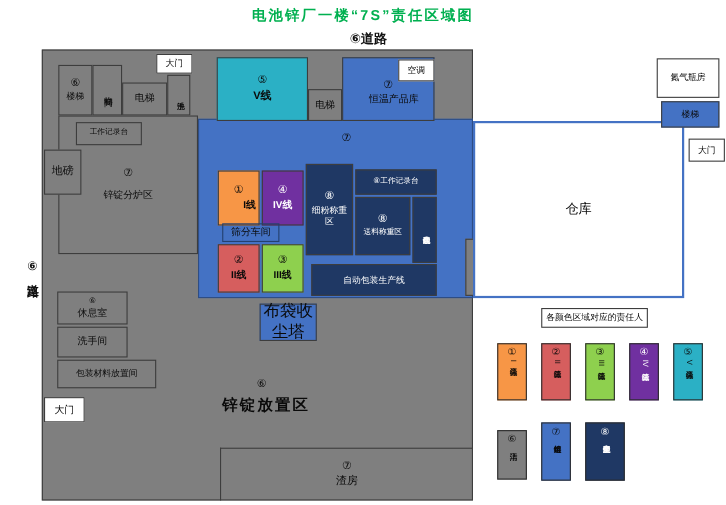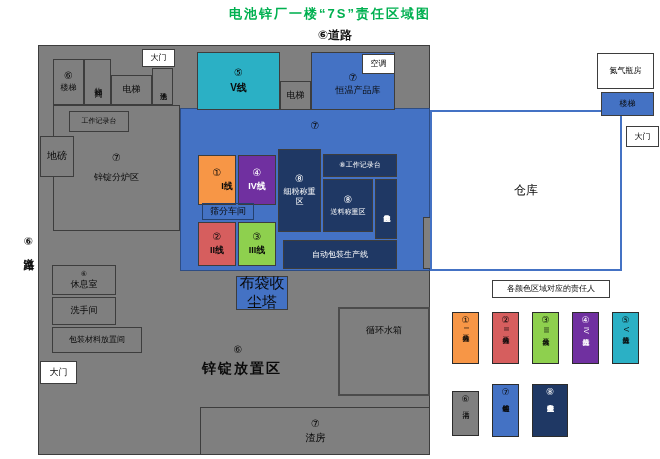--- a/index.html
+++ b/index.html
@@ -50,23 +50,20 @@
   <div class="room gray" style="left:423px;top:217px;width:40px;height:52px;font-size:8px;">
     <span>水泵房</span>
   </div>
   <div class="room white" style="left:430px;top:110px;width:192px;height:161px;border:2px solid #4472c4;">
     <span style="font-size:12px;">仓库</span>
   </div>
   <div class="room outline" style="left:200px;top:407px;width:230px;height:48px;border:none;border-left:1px solid #3d3d3d;border-top:1px solid #3d3d3d;">
     <span class="cnum">⑦</span>
     <span style="font-size:10px;margin-top:3px;">渣房</span>
   </div>
-  <div class="room outline" style="left:338px;top:307px;width:92px;height:89px;border:2px solid #4b4b4b;justify-content:flex-start;padding-top:16px;">
-    <span style="font-size:9px;">循环水箱</span>
-  </div>
 
   <div class="room white" style="left:142px;top:49px;width:33px;height:18px;font-size:8px;">
     <span>大门</span>
   </div>
   <div class="room gray" style="left:53px;top:59px;width:31px;height:46px;font-size:8px;">
     <span class="cnum">⑥</span>
     <span style="margin-top:2px;">楼梯</span>
   </div>
   <div class="room gray" style="left:84px;top:59px;width:27px;height:46px;">
     <span class="vtext" style="font-size:8px;">物料间</span>
@@ -163,21 +160,21 @@
   <div class="room nob outline" style="left:228px;top:343px;width:20px;height:14px;">
     <span class="cnum">⑥</span>
   </div>
   <div class="room nob outline" style="left:192px;top:357px;width:100px;height:24px;font-size:14px;font-weight:bold;letter-spacing:2px;">
     <span>锌锭放置区</span>
   </div>
   <div class="room white" style="left:40px;top:361px;width:37px;height:23px;font-size:9px;">
     <span>大门</span>
   </div>
 
-  <div class="room white" style="left:492px;top:280px;width:118px;height:18px;font-size:8px;justify-content:center;">
+  <div class="room white" style="left:492px;top:280px;width:97px;height:18px;font-size:8px;justify-content:center;">
     <span>各颜色区域对应的责任人</span>
   </div>
   <div class="legend-item" style="left: 452px; top: 312px; width: 27px; height: 52px; background: rgb(247, 150, 70);">
     <span class="lnum">①</span>
     <span class="lvert">I线筛分工</span>
   </div>
   <div class="legend-item" style="left: 492px; top: 312px; width: 27px; height: 52px; background: rgb(214, 94, 94);">
     <span class="lnum">②</span>
     <span class="lvert">II线筛分工</span>
   </div>

